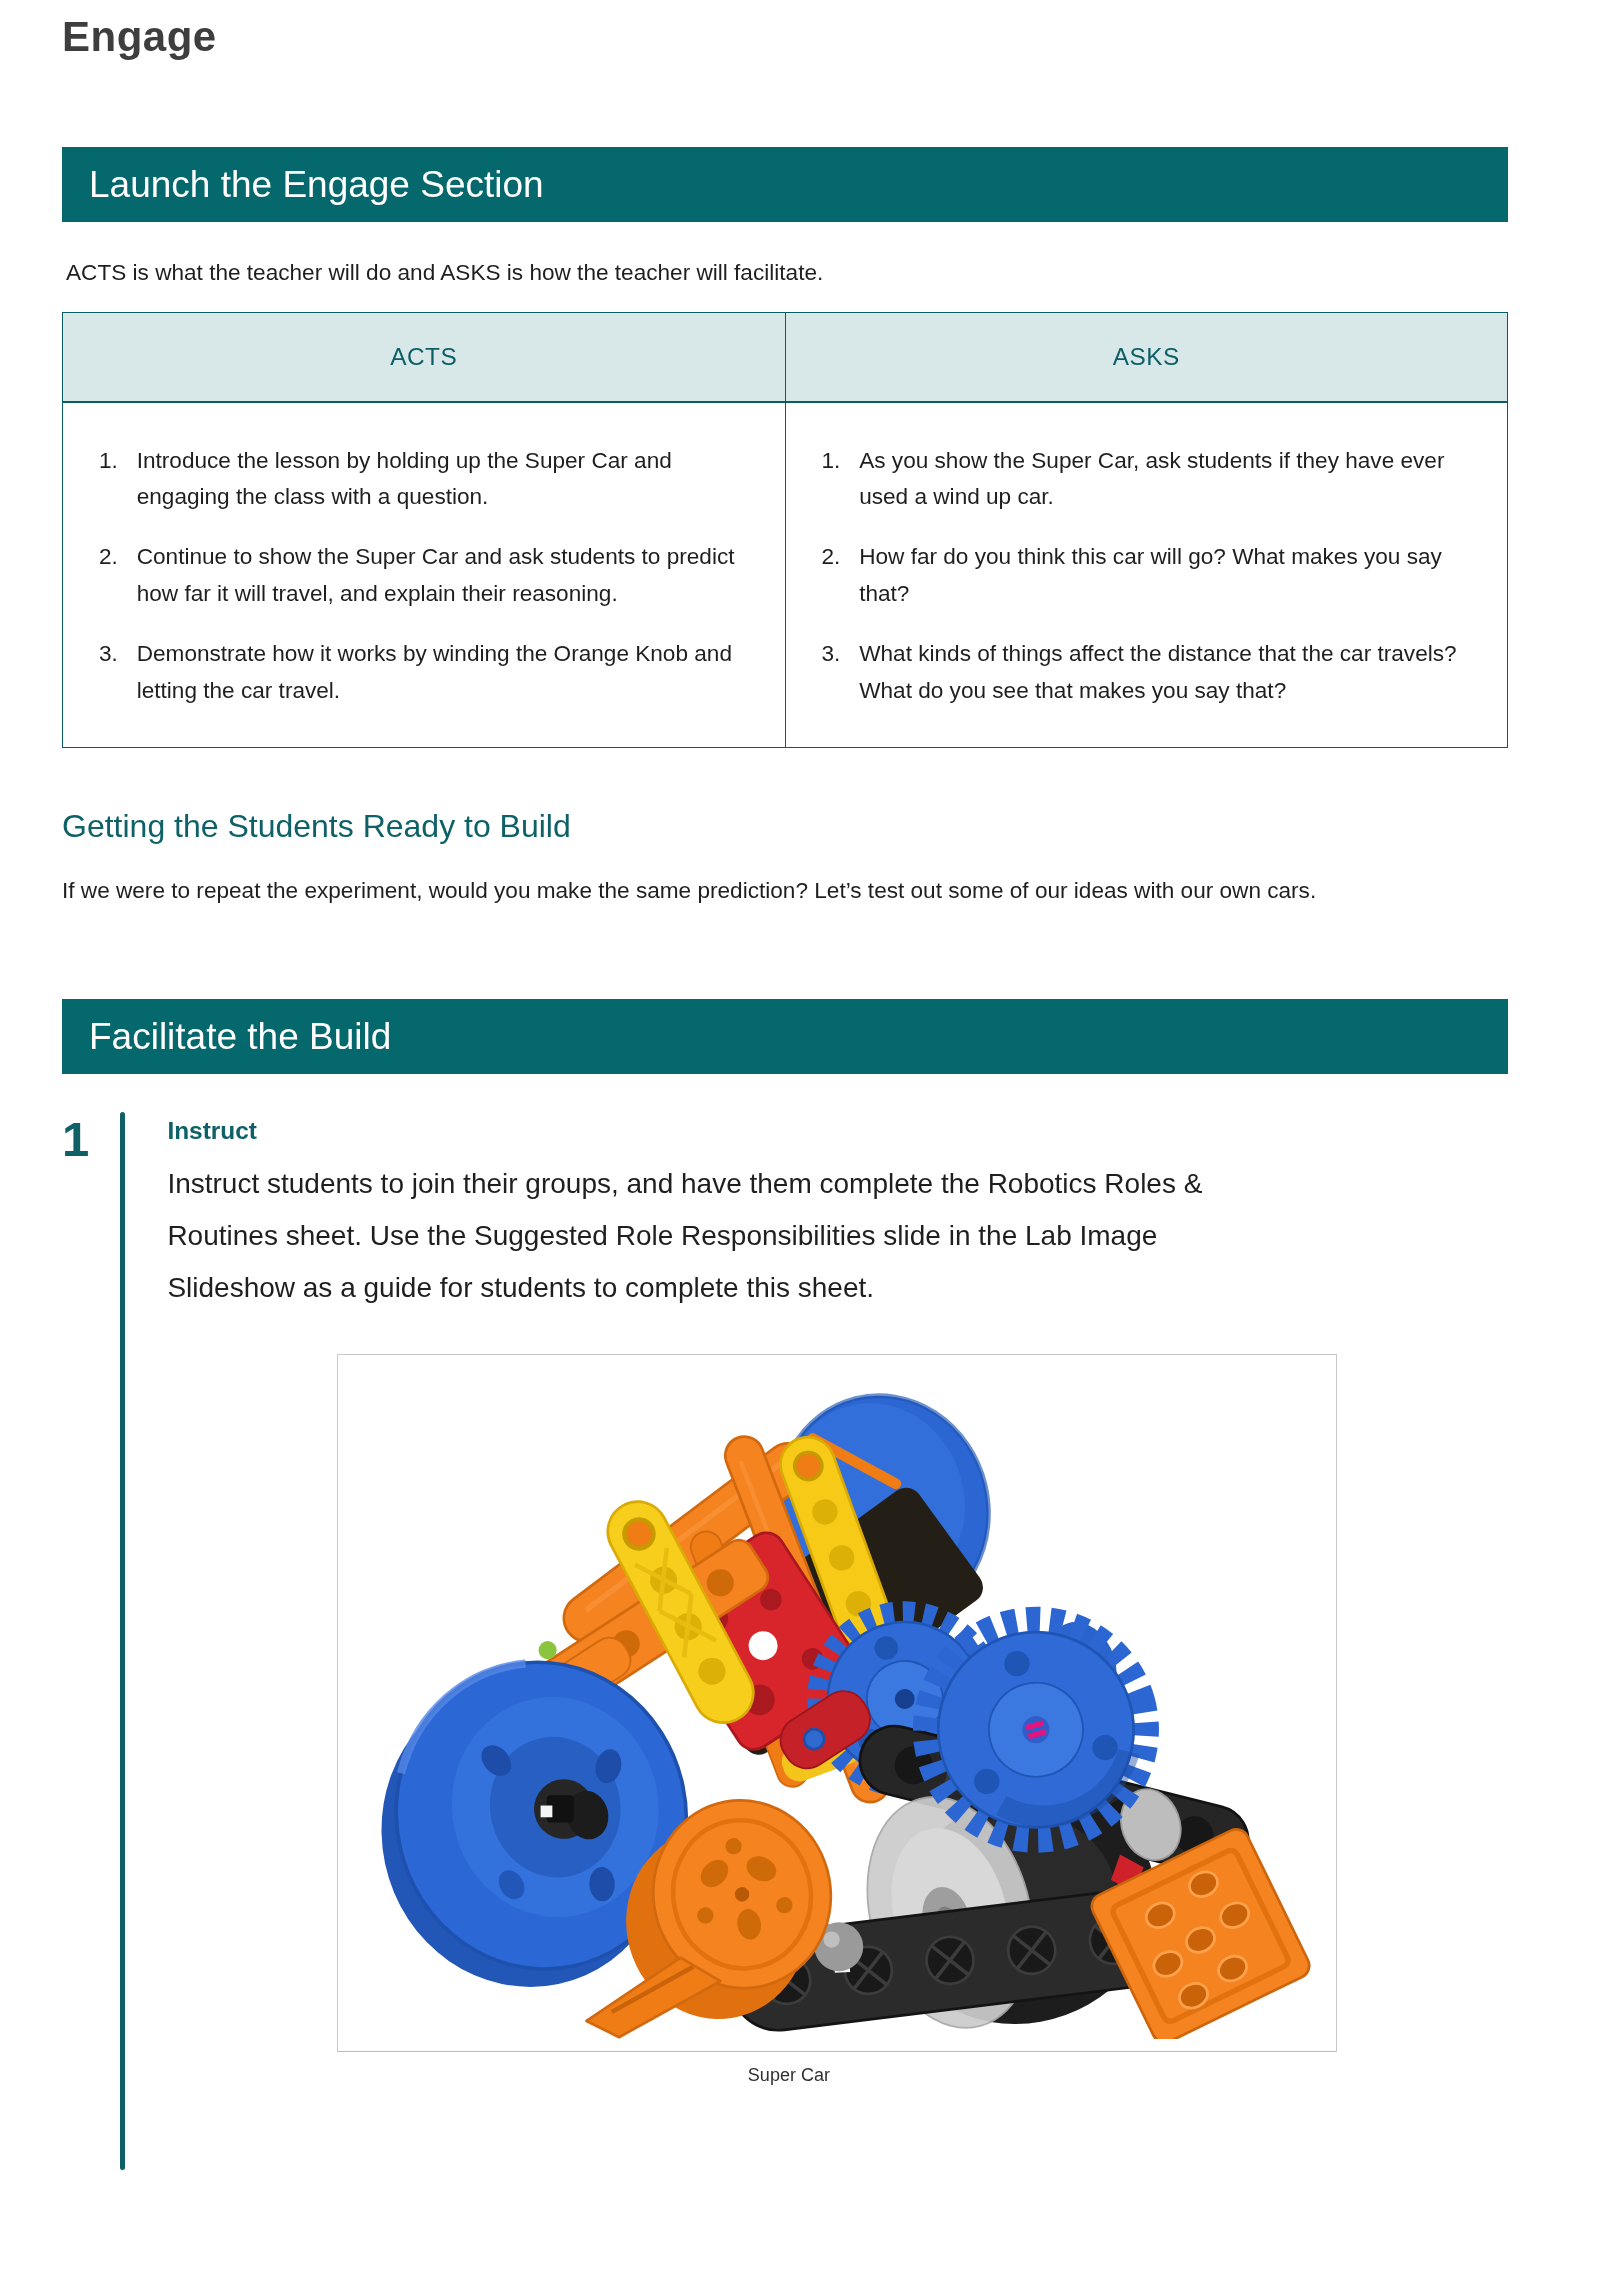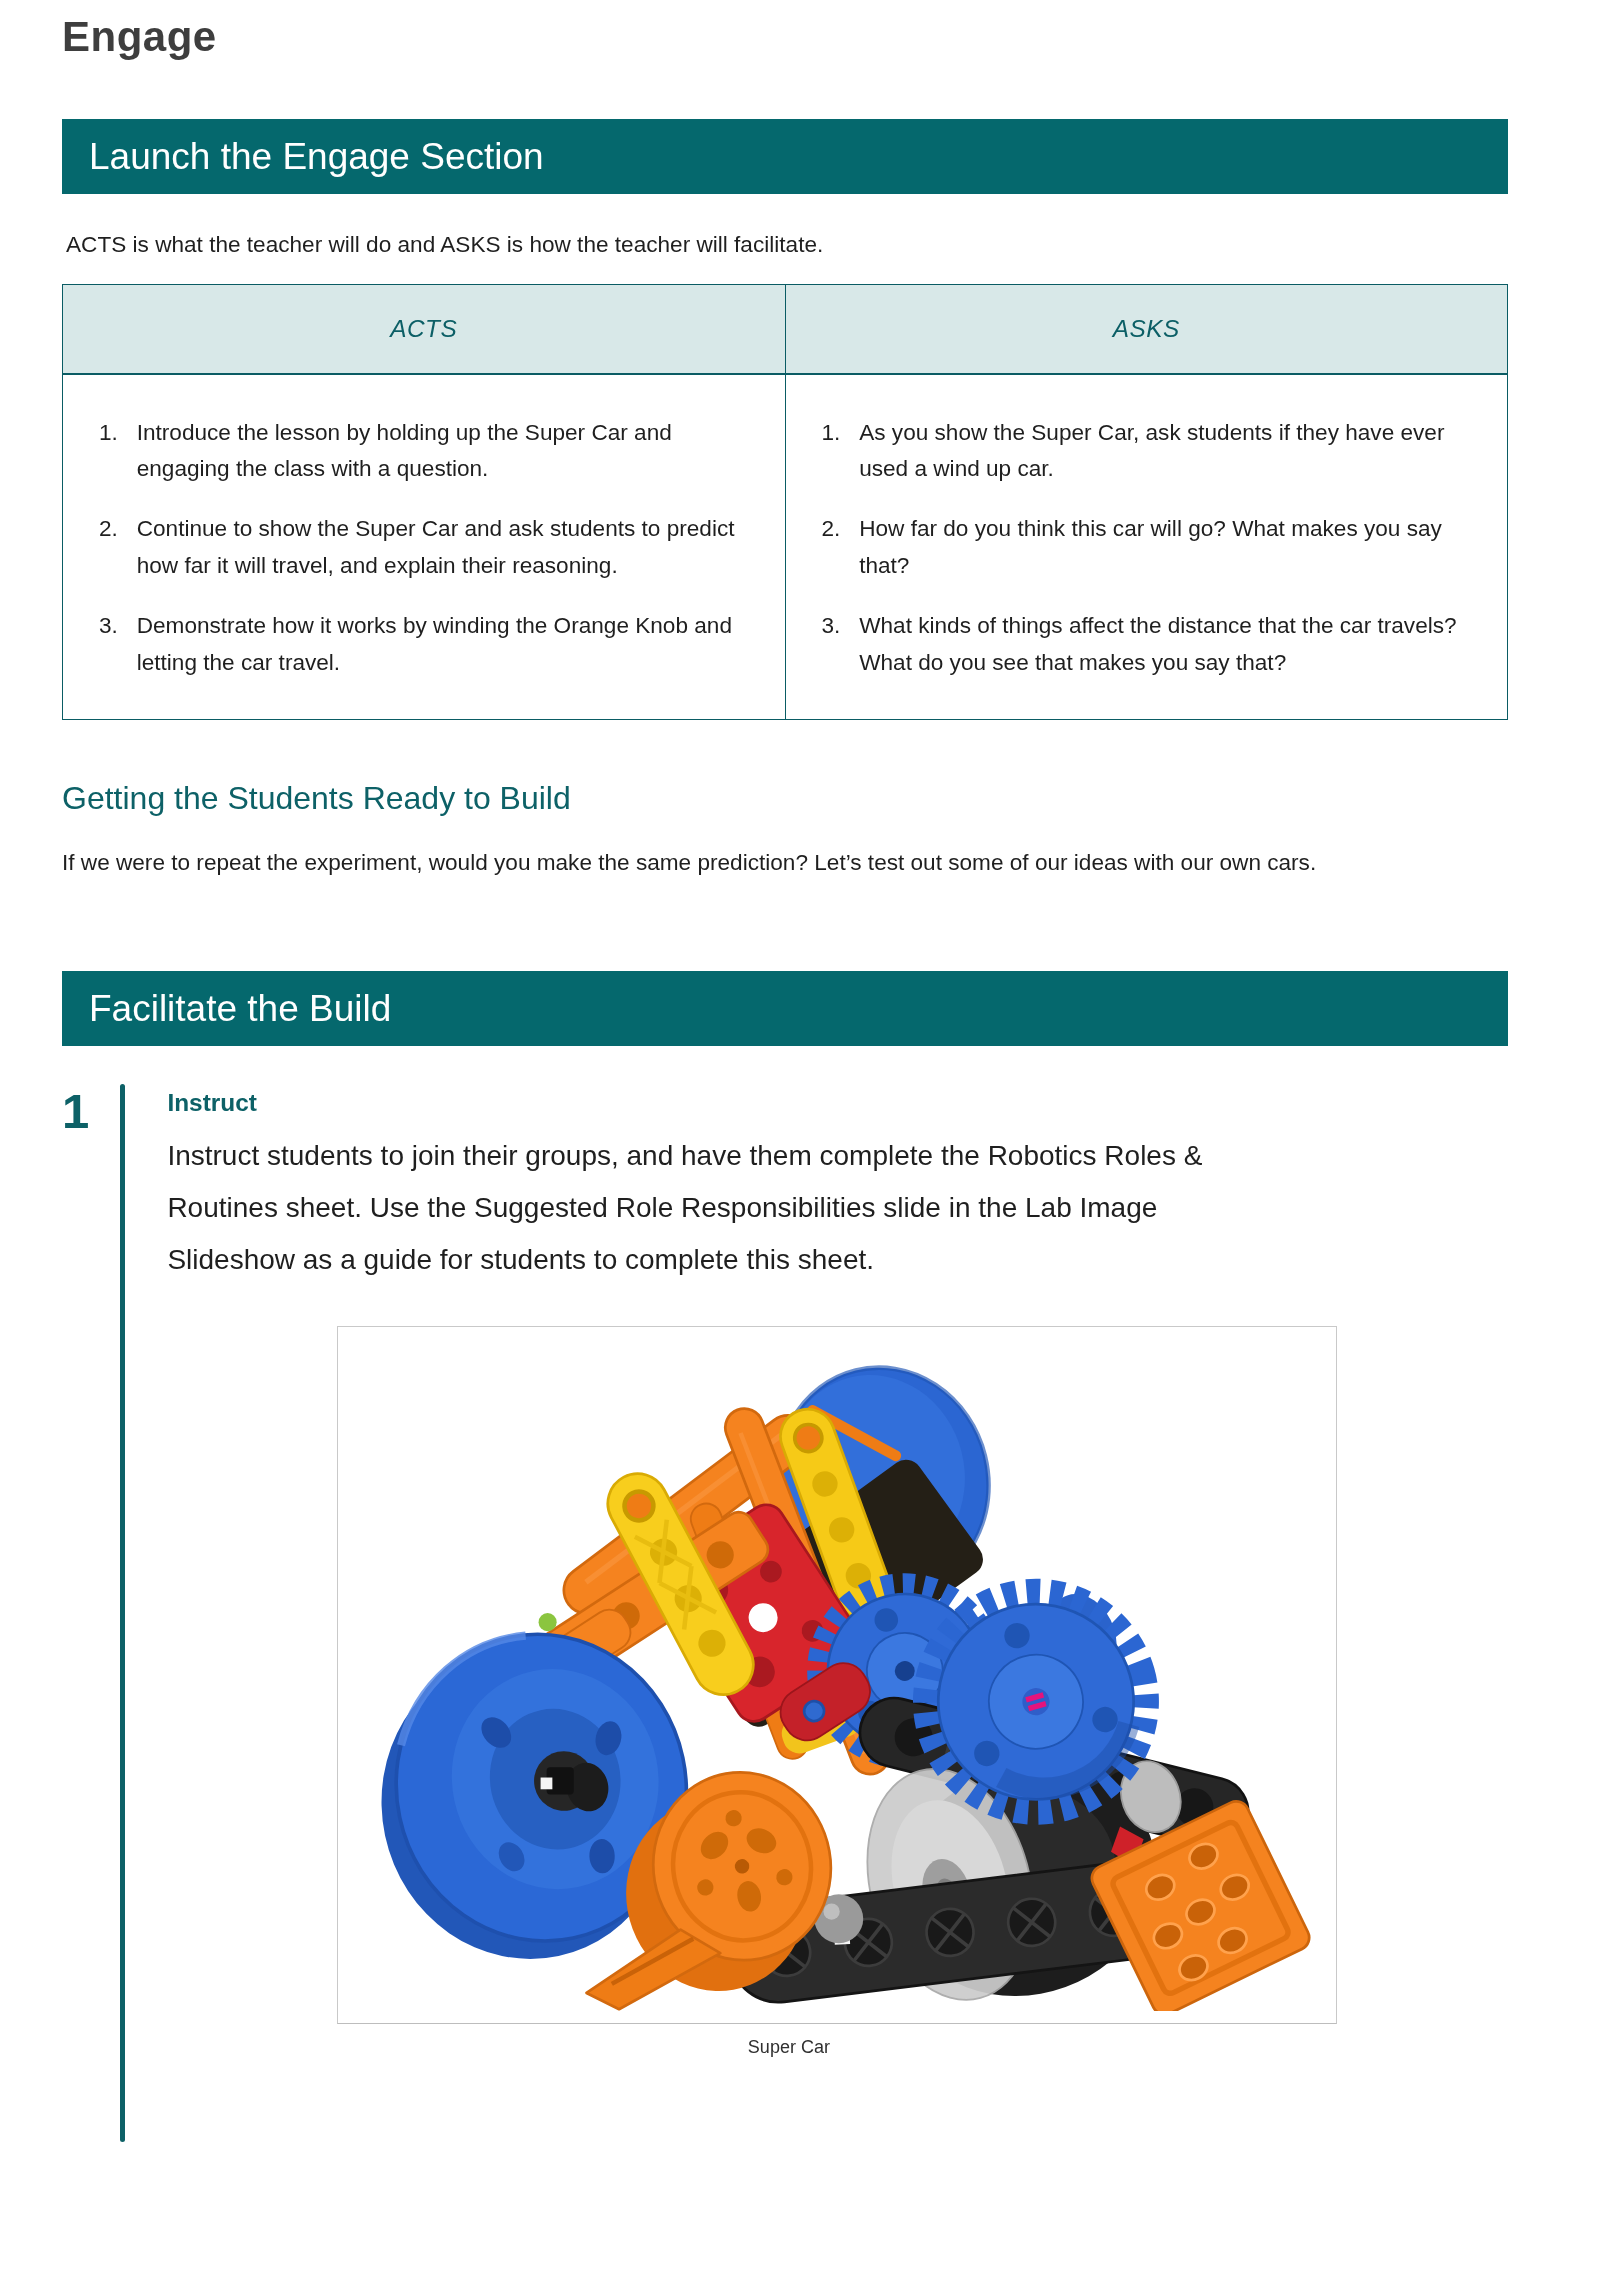--- a/index.html
+++ b/index.html
@@ -7,35 +7,35 @@
     width:1617px; height:2292px; background:#ffffff; overflow:hidden;
     font-family:"Liberation Sans", sans-serif; color:#1f1f1f; position:relative;
   }
   .content { padding:0 109px 0 62px; }
 
   .page-title {
     margin:13px 0 0 0; font-size:42px; font-weight:bold; color:#3e3e3e; letter-spacing:0.5px;
   }
 
   .banner {
-    margin-top:58px; background:#05686d; color:#ffffff; height:75px;
+    margin-top:86px; background:#05686d; color:#ffffff; height:75px;
     font-size:37px; line-height:75px; padding-left:27px; font-weight:normal;
     box-sizing:border-box;
   }
   .banner.second { margin-top:87px; }
 
   .intro { margin:34px 0 0 4px; font-size:22.6px; line-height:1.5; color:#1f1f1f; }
 
   table.acts-asks {
     margin-top:22px; border-collapse:collapse; width:100%; table-layout:fixed;
   }
   table.acts-asks th {
     background:#d8e8e8; color:#0c5f66; font-size:24.4px; font-weight:normal;
     letter-spacing:0.5px; padding:30px 9px; border:1.8px solid #0a5c64;
-    border-bottom:2.7px solid #0a5c64; text-align:center; width:50%;font-style:italic;
+    border-bottom:2.7px solid #0a5c64; text-align:center; width:50%;
   }
   table.acts-asks td {
     border:1.8px solid #0a5c64; vertical-align:top; padding:16.3px 27px 38px 9px;
     background:#ffffff;
   }
   table.acts-asks ol { margin:0; padding-left:52px; }
   table.acts-asks li {
     font-size:22.6px; line-height:1.62; padding-left:12.7px; margin-top:23.5px; color:#1f1f1f;
   }
 

